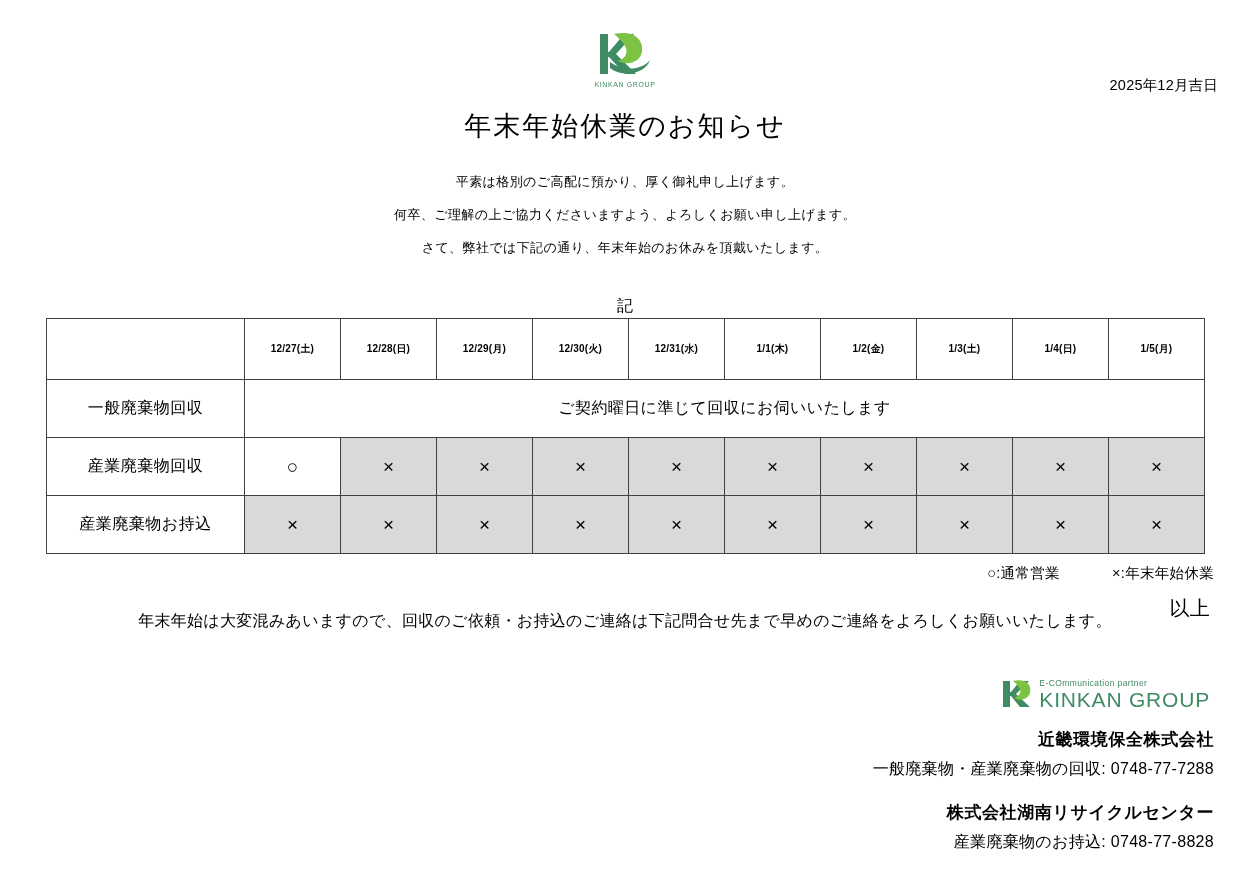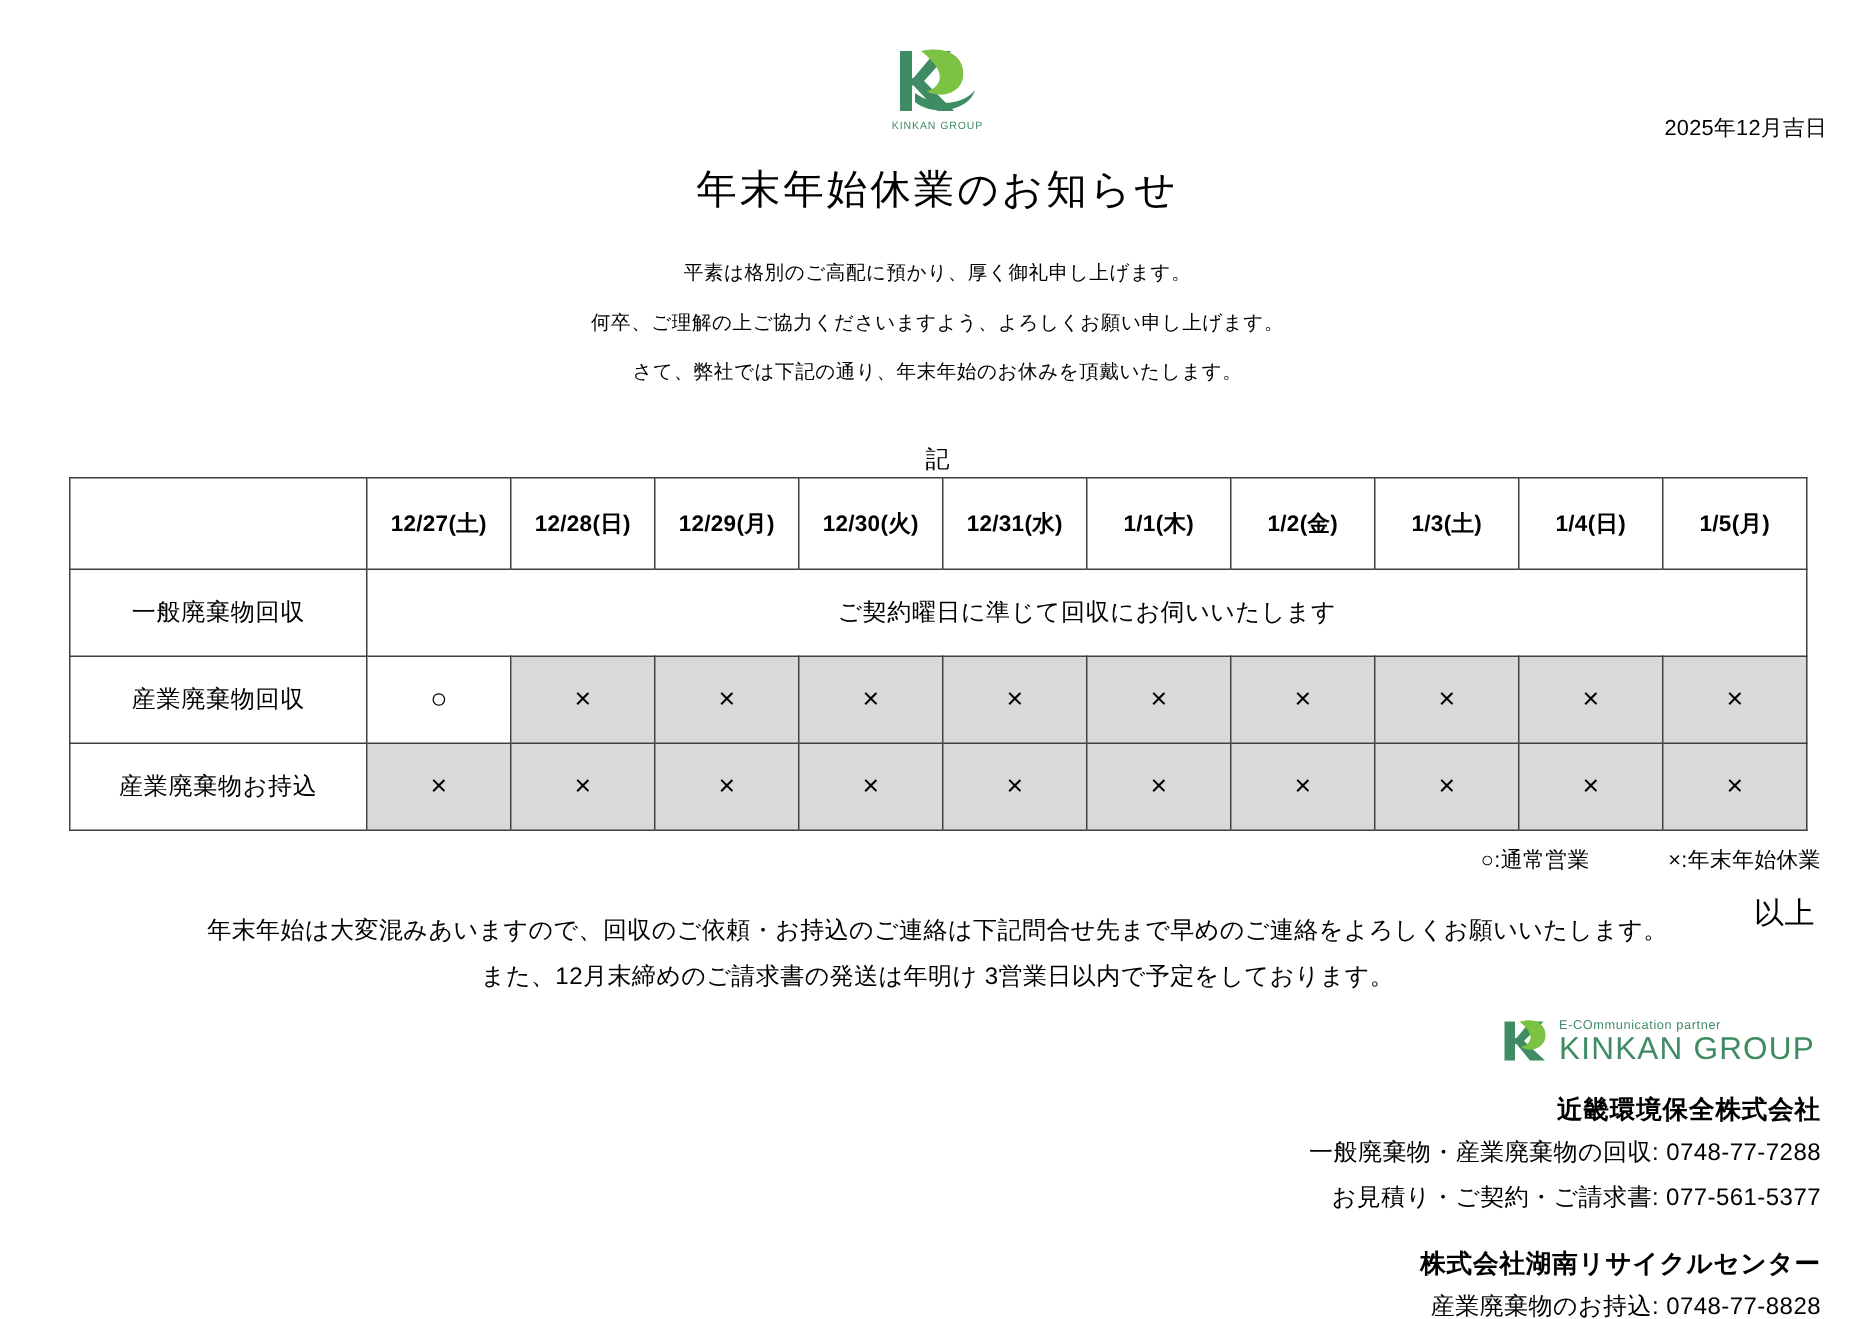--- a/index.html
+++ b/index.html
@@ -91,21 +91,21 @@
   }
   table.sched td, table.sched th {
     border: 1px solid #404040;
     text-align: center;
     vertical-align: middle;
     font-weight: normal;
   }
   table.sched col.lbl { width: 198px; }
   table.sched .hdr-row td {
     height: 58px;
-    font-size: 15px;
+    font-size: 10px;
     font-weight: bold;
     letter-spacing: 0.2px;
   }
   table.sched .hdr-row td.corner { border-left: 1px solid #404040; }
   table.sched .row-label {
     font-size: 16px;
     letter-spacing: 0.5px;
   }
   table.sched .r1 td { height: 55px; }
   table.sched .r2 td, table.sched .r3 td { height: 55px; }
@@ -273,33 +273,31 @@
 </div>
 
 <div class="legend">
   <span class="leg-inner leg-open">○:通常営業</span>
   <span class="leg-inner">×:年末年始休業</span>
 </div>
 <div class="closing">以上</div>
 
 <div class="notes">
   <div class="line">年末年始は大変混みあいますので、回収のご依頼・お持込のご連絡は下記問合せ先まで早めのご連絡をよろしくお願いいたします。</div>
-  <div class="line">また、12月末締めのご請求書の発送は年明け 3営業日以内で予定をしております。</div>
 </div>
 
 <div class="foot-logo">
   <svg class="fmark" viewBox="0 0 34 32">
     <path d="M4 3 L11 3 L11 14 L12 14 L21 3 L30 3 L17 16 L31 29 L21 29 L12 18 L11 18 L11 29 L4 29 Z" fill="#3f8b63"></path>
     <path d="M14 3 C26 0 33 6 31 15 C29 21 21 24 15 20 C21 18 26 13 14 3 Z" fill="#7cc243"></path>
   </svg>
   <div class="ftext">
     <div class="ftag">E-COmmunication partner</div>
     <div class="fname">KINKAN GROUP</div>
   </div>
 </div>
 
 <div class="contact">
   <div class="co">近畿環境保全株式会社</div>
   <div class="ln">一般廃棄物・産業廃棄物の回収: 0748-77-7288</div>
-  <div class="ln">お見積り・ご契約・ご請求書: 077-561-5377</div>
   <div class="co second">株式会社湖南リサイクルセンター</div>
   <div class="ln">産業廃棄物のお持込: 0748-77-8828</div>
 </div>
 
 </body></html>

